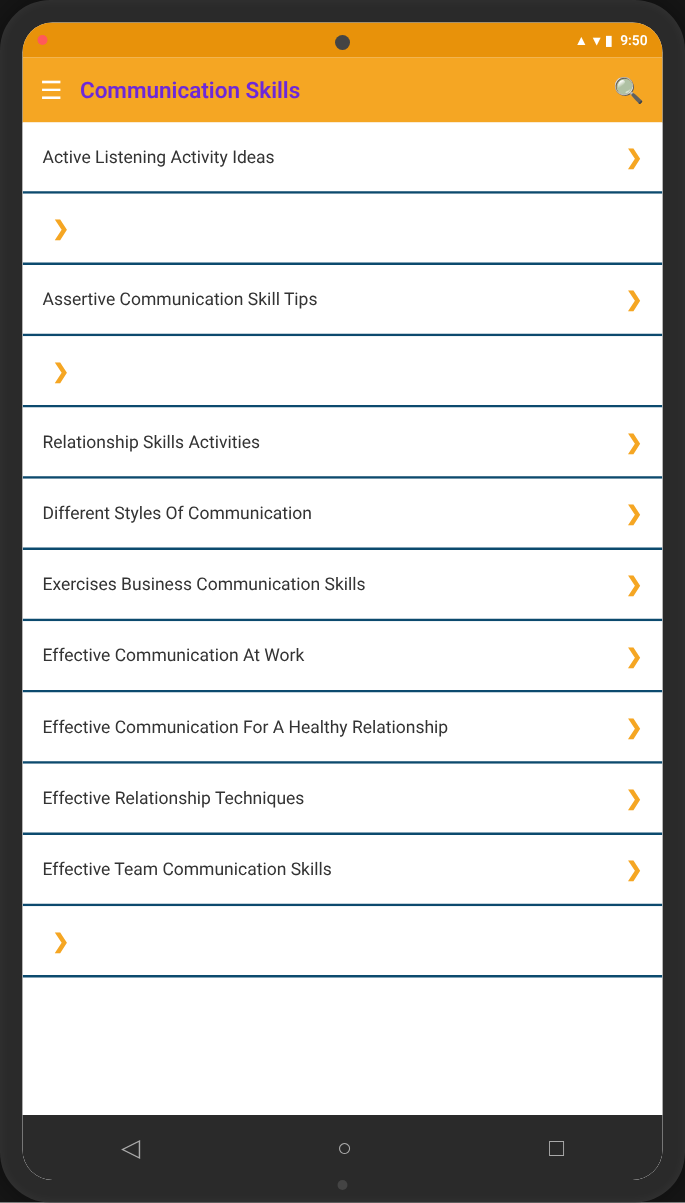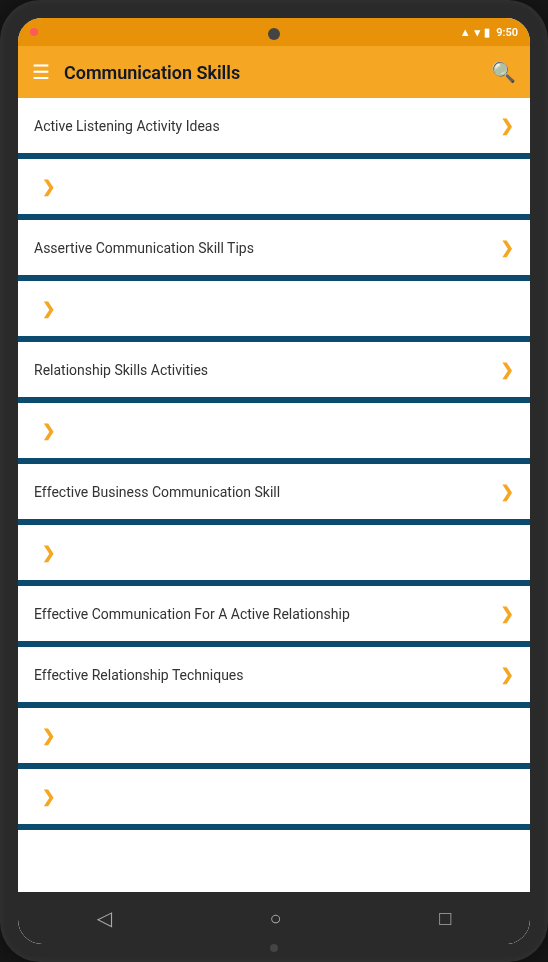--- a/index.html
+++ b/index.html
@@ -87,21 +87,21 @@
     }
 
     .hamburger-icon {
       color: white;
       font-size: 20px;
       line-height: 1;
       cursor: pointer;
     }
 
     .toolbar-title {
-      color: #0f172a;
+      color: #6d28d9;
       font-size: 18px;
       font-weight: 600;
     }
 
     .search-icon {
       color: white;
       font-size: 20px;
       cursor: pointer;
     }
 
@@ -109,21 +109,21 @@
       flex: 1;
       background: #ffffff;
       overflow-y: auto;
     }
 
     .list-item {
       display: flex;
       align-items: center;
       justify-content: space-between;
       padding: 18px 16px;
-      border-bottom: 6px solid #0c4a6e;
+      border-bottom: 2px solid #0c4a6e;
       background: white;
       cursor: pointer;
       min-height: 56px;
     }
 
     .list-item-text {
       font-size: 14px;
       color: #333333;
       flex: 1;
     }
@@ -215,38 +215,41 @@
           <span class="chevron-icon">❯</span>
         </div>
         <div class="list-item">
           <span class="chevron-icon">❯</span>
         </div>
         <div class="list-item">
           <span class="list-item-text">Relationship Skills Activities</span>
           <span class="chevron-icon">❯</span>
         </div>
         <div class="list-item">
-          <span class="chevron-icon">❯</span>
-        </div>
-        <div class="list-item">
-          <span class="list-item-text">Effective Business Communication Skill</span>
-          <span class="chevron-icon">❯</span>
-        </div>
-        <div class="list-item">
-          <span class="chevron-icon">❯</span>
-        </div>
-        <div class="list-item">
-          <span class="list-item-text">Effective Communication For A Active Relationship</span>
+          <span class="list-item-text">Different Styles Of Communication</span>
+          <span class="chevron-icon">❯</span>
+        </div>
+        <div class="list-item">
+          <span class="list-item-text">Exercises Business Communication Skills</span>
+          <span class="chevron-icon">❯</span>
+        </div>
+        <div class="list-item">
+          <span class="list-item-text">Effective Communication At Work</span>
+          <span class="chevron-icon">❯</span>
+        </div>
+        <div class="list-item">
+          <span class="list-item-text">Effective Communication For A Healthy Relationship</span>
           <span class="chevron-icon">❯</span>
         </div>
         <div class="list-item">
           <span class="list-item-text">Effective Relationship Techniques</span>
           <span class="chevron-icon">❯</span>
         </div>
         <div class="list-item">
+          <span class="list-item-text">Effective Team Communication Skills</span>
           <span class="chevron-icon">❯</span>
         </div>
         <div class="list-item">
           <span class="chevron-icon">❯</span>
         </div>
       </div>
 
     <div class="nav-bar">
       <span class="nav-btn">◁</span>
       <span class="nav-btn">○</span>

